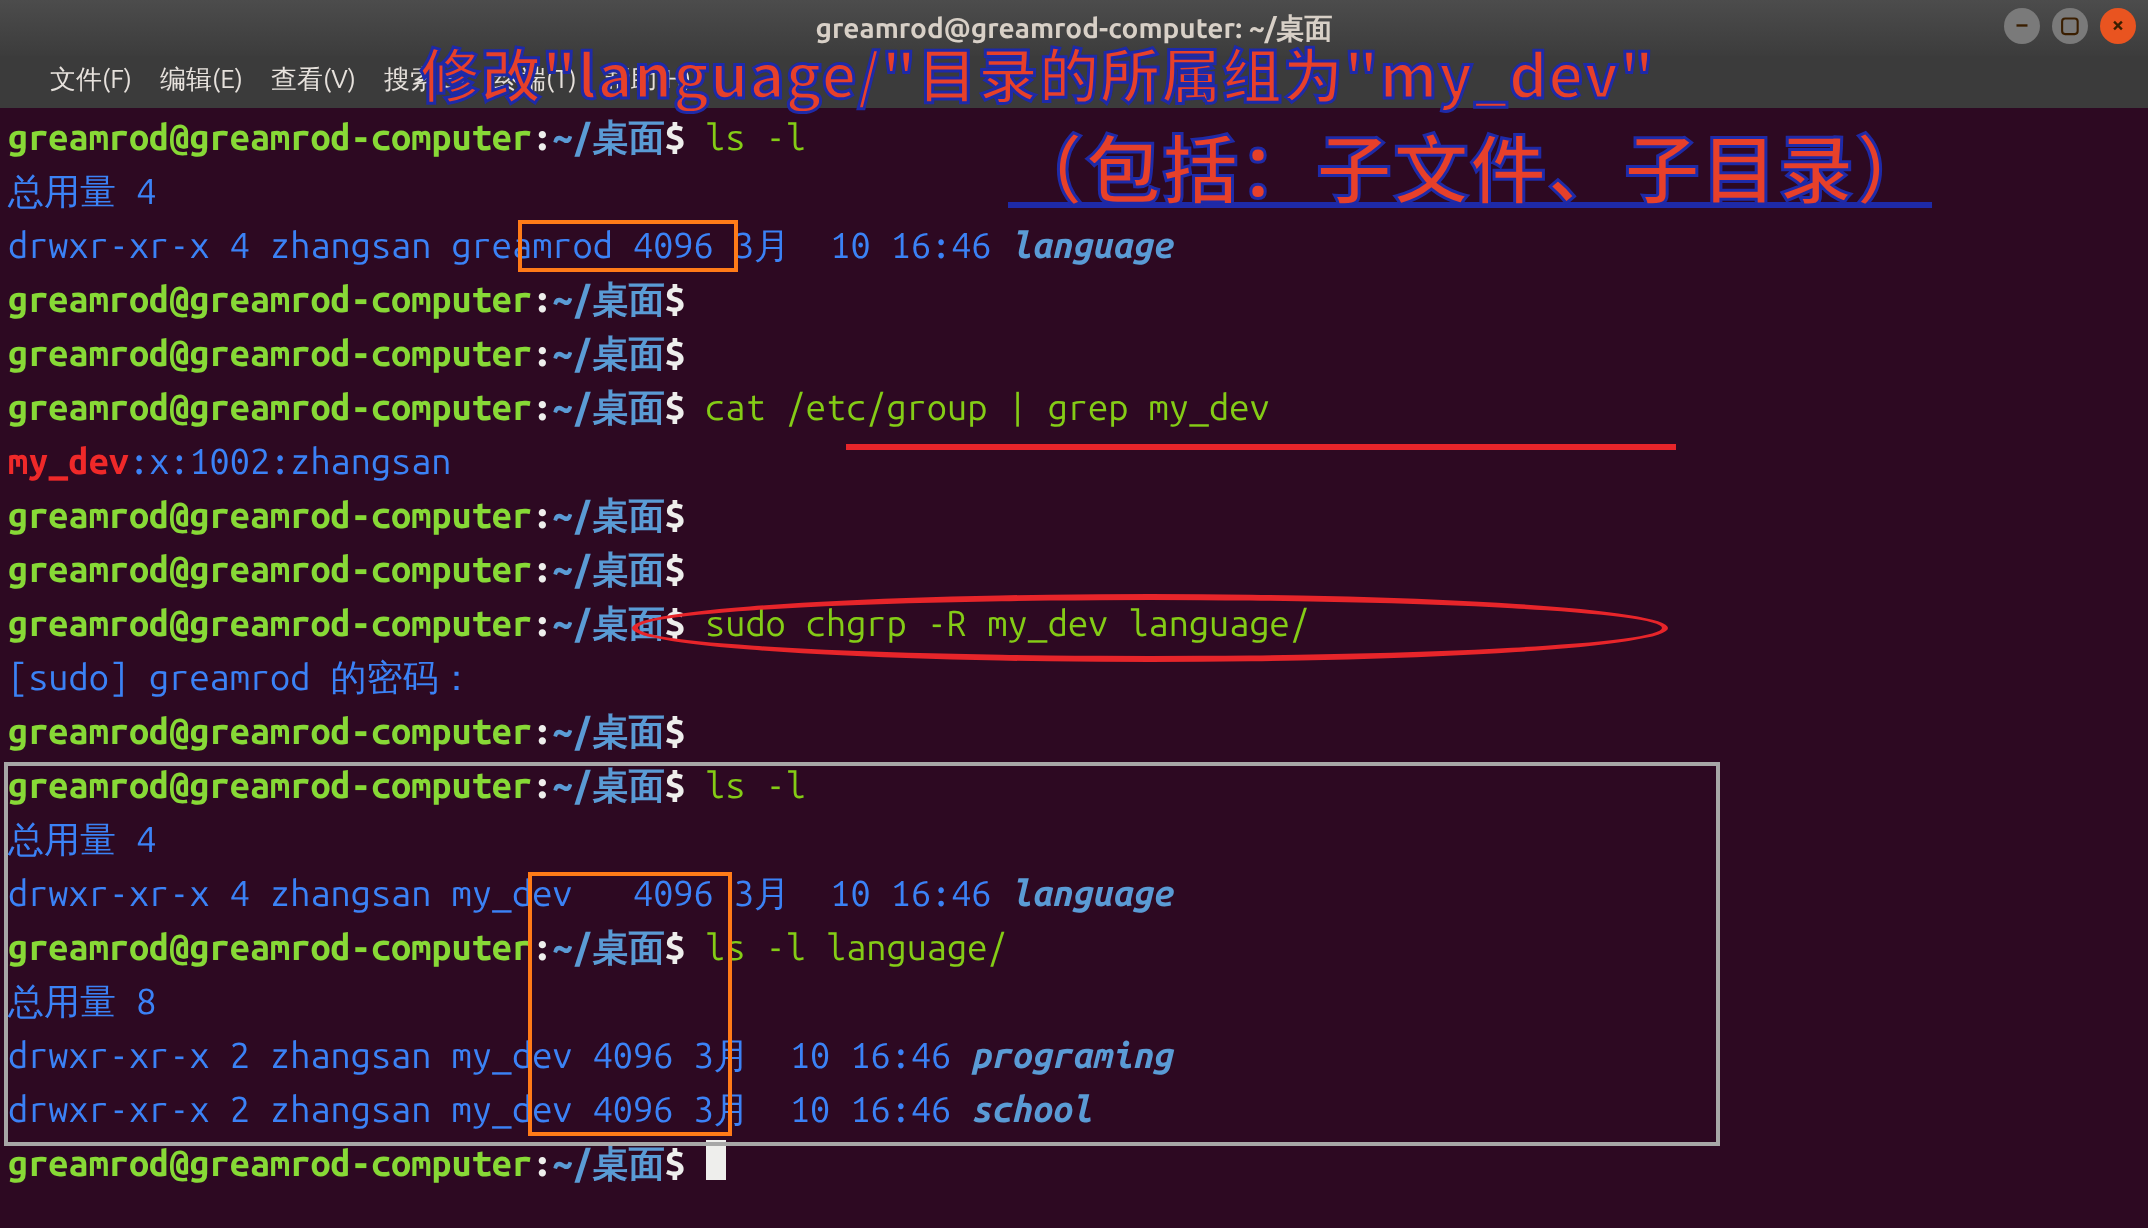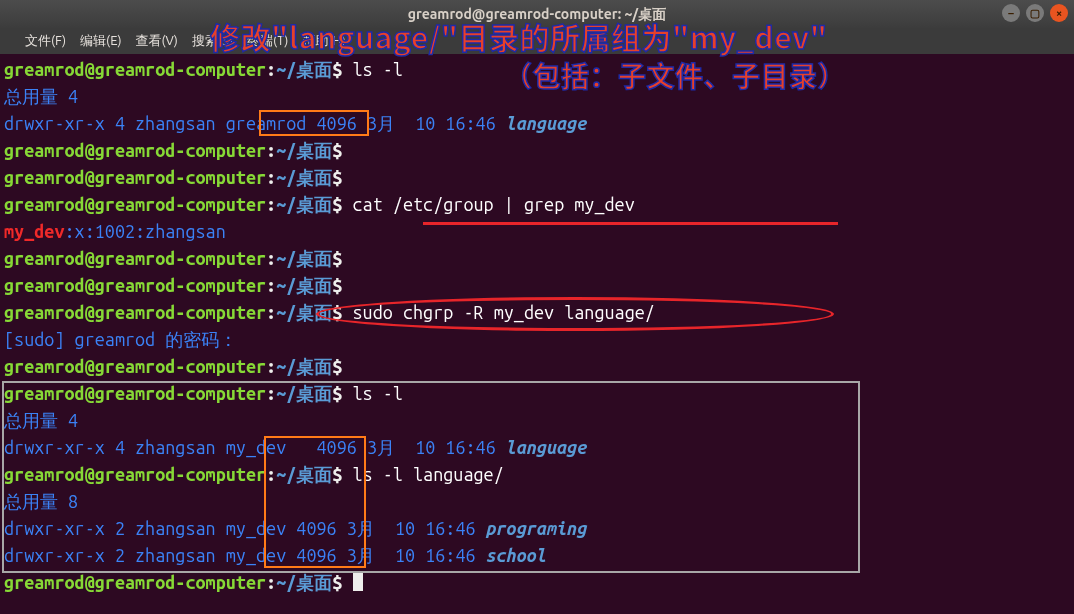--- a/index.html
+++ b/index.html
@@ -59,41 +59,41 @@
       padding: 2px 4px 4px 4px;
       color: #eeeeec;
       white-space: pre;
     }
     .line { min-height: 27px; line-height: 27px; }
     .prompt-user { color: #87d936; font-weight: bold; margin-top: 44px; }
     .prompt-colon { color: #eeeeec; font-weight: bold; }
     .prompt-path { color: #5a9bd5; font-weight: bold; }
     .prompt-cn { color: #5a9bd5; font-weight: bold; }
     .prompt-dollar { color: #eeeeec; font-weight: bold; }
-    .cmd { color: #ffffff; }
+    .cmd { color: #84cc16; }
     .white { color: #3b82f6; }
     .red { color: #ef2929; font-weight: bold; }
     .dir { color: #5a9bd5; font-weight: bold; font-style: italic; }
     .cursor {
       display: inline-block;
       width: 10px; height: 20px;
       background: #eeeeec;
       vertical-align: -2px;
     }
 
     .annotation1, .annotation2 {
       position: absolute;
       color: #e7402a;
       font-weight: bold;
       font-family: "Noto Sans CJK SC","SimHei",sans-serif;
       -webkit-text-stroke: 1.5px #1e2aa8;
       pointer-events: none;
     }
     .annotation1 { left: 210px; top: 14px; font-size: 30px; letter-spacing: 0.5px; }
-    .annotation2 { left: 504px; top: 54px; font-size: 28px; letter-spacing: 0.5px; }
+    .annotation2 { left: 504px; top: 54px; font-size: 38px; letter-spacing: 0.5px; text-decoration: underline; }
 
     .box-orange1 {
       position: absolute;
       border: 2px solid #ff7b18;
       left: 259px; top: 110px; width: 110px; height: 26px;
       pointer-events: none;
     }
     .box-orange2 {
       position: absolute;
       border: 2px solid #ff7b18;

